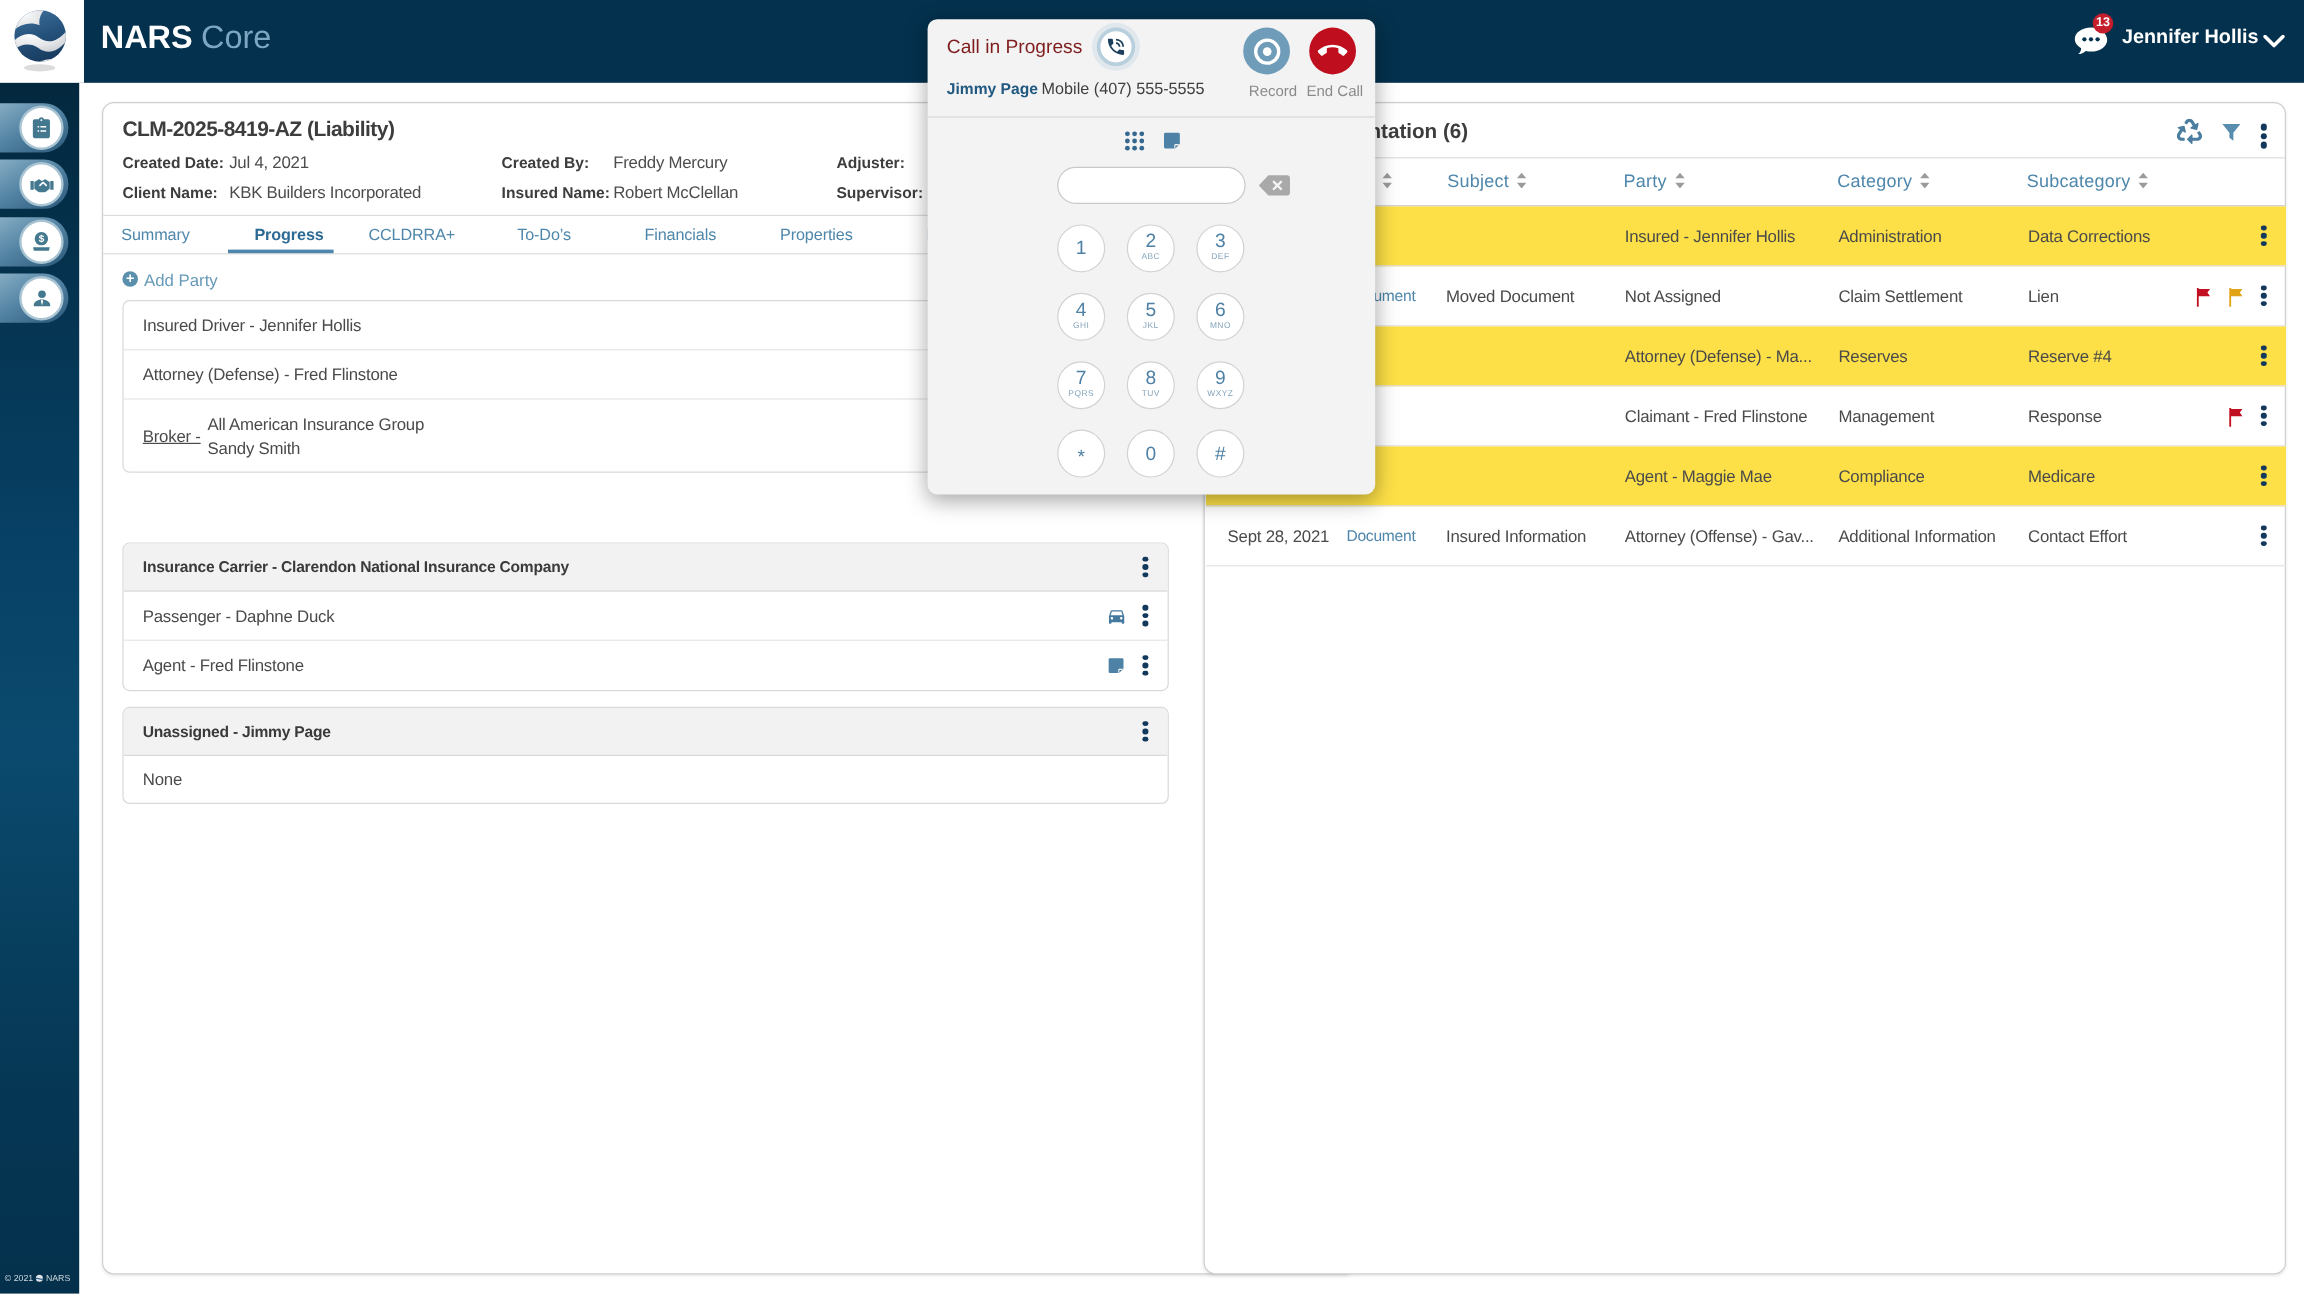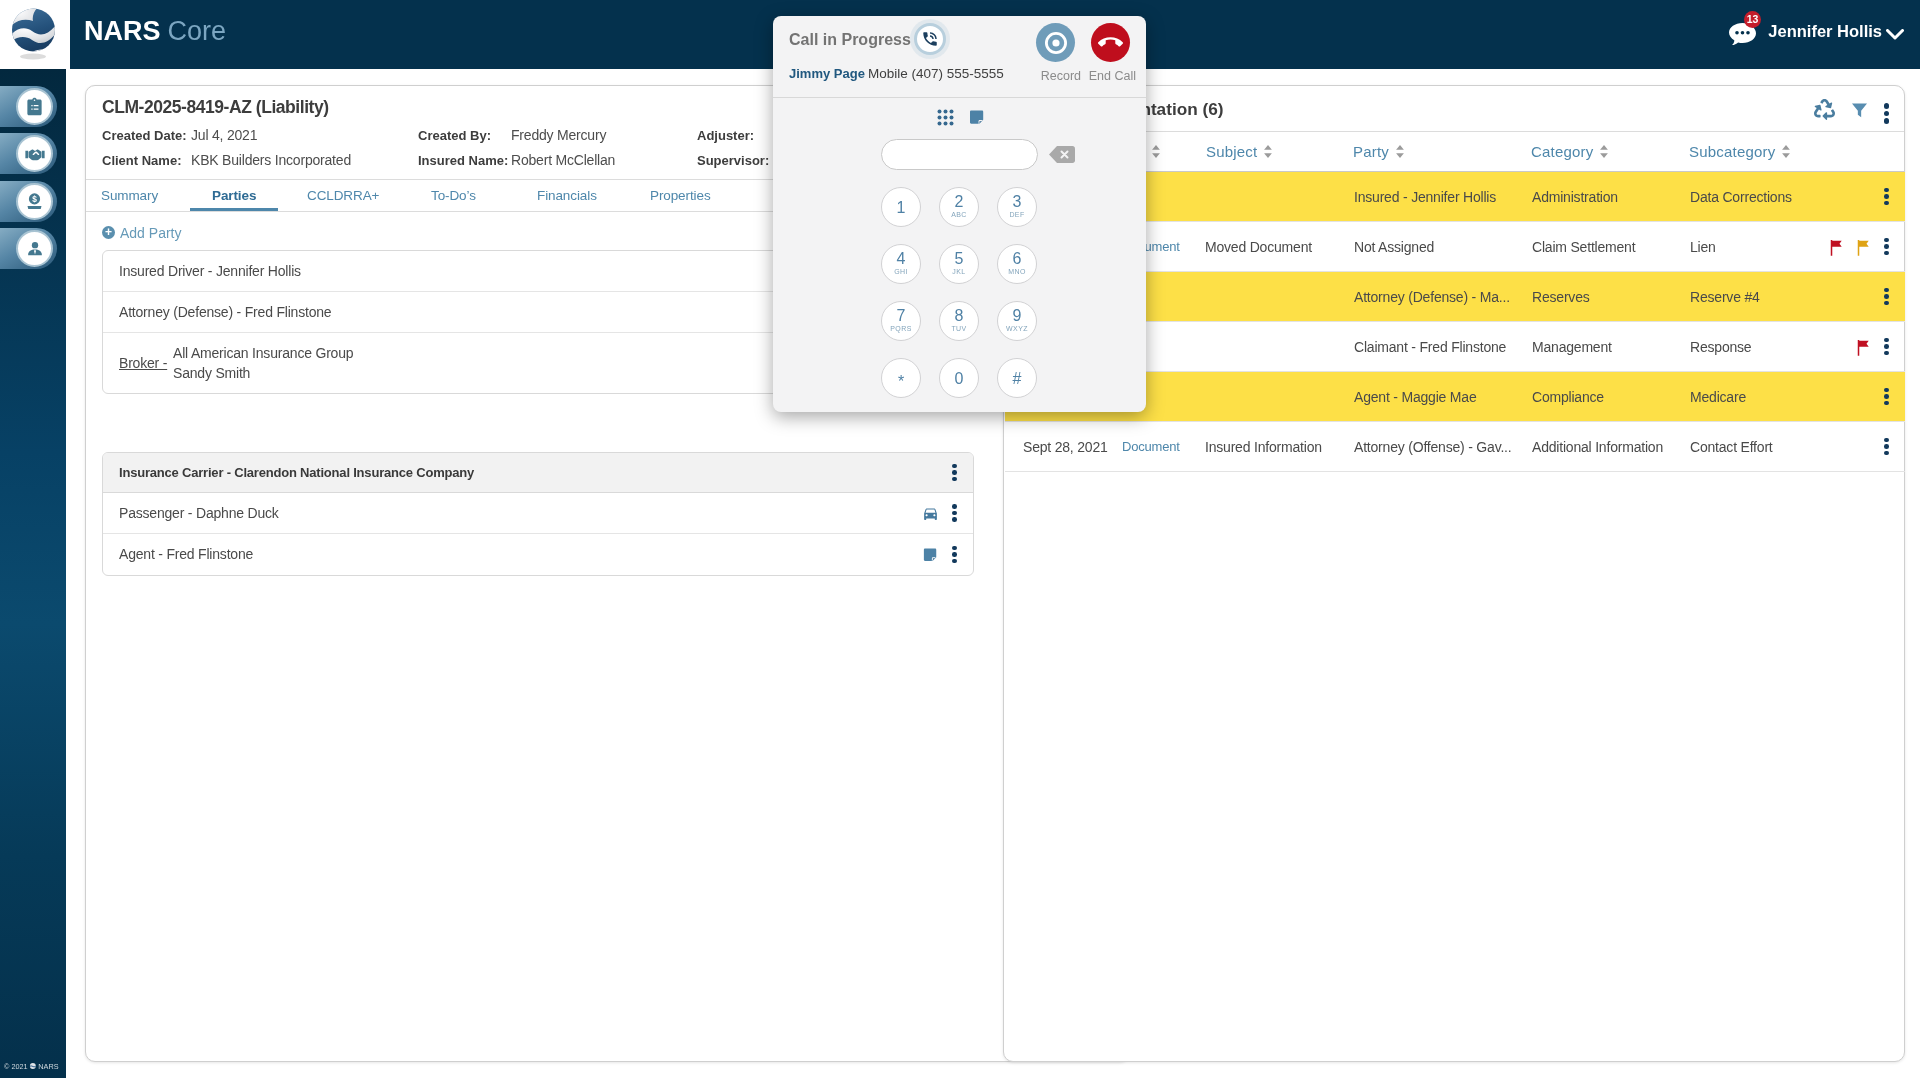--- a/index.html
+++ b/index.html
@@ -58,21 +58,21 @@
   .trow { position:absolute; left:1px; width:900px; height:50px; border-bottom:1px solid #e3e3e3; }
   .trow.odd { background:#fde047; }
   .tcell { position:absolute; top:0; height:50px; line-height:50px; font-size:14px; letter-spacing:-0.2px; color:#4a4a4a; white-space:nowrap; }
   .tcell.link { color:#4e87ab; font-size:13px; }
   .sort { display:inline-block; width:10px; height:13px; margin-left:6px; vertical-align:-1px; }
   .flag { position:absolute; top:17px; }
 
   
   #modal { position:absolute; left:773px; top:16px; width:373px; height:396px; background:#f3f3f4;
     border-radius:8px; box-shadow:0 5px 18px rgba(0,0,0,0.35); z-index:10; }
-  #mtitle { position:absolute; left:16px; top:15px; font-size:16px; font-weight:bold; color:#737373; }
+  #mtitle { position:absolute; left:16px; top:15px; font-size:16px; font-weight:normal; color:#7f1d1d; }
   #phonecirc { position:absolute; left:141px; top:7px; width:32px; height:32px; background:#fff; border:3px solid #b8cfdd;
     border-radius:50%; box-shadow:0 0 0 4px rgba(184,207,221,0.30); display:flex; align-items:center; justify-content:center; }
   .circbtn { position:absolute; width:39px; height:39px; border-radius:50%; display:flex; align-items:center; justify-content:center; }
   .btnlabel { position:absolute; top:53px; font-size:12.5px; color:#8b8b8b; text-align:right; }
   #mname { position:absolute; left:16px; top:50px; font-size:13px; font-weight:bold; color:#21587f; }
   #mnumber { position:absolute; left:95px; top:50px; font-size:13.5px; color:#3f3f3f; }
   #mdivider { position:absolute; left:0; top:81px; width:100%; height:1px; background:#d8d8d8; }
 
   #dialinput { position:absolute; left:108px; top:123px; width:157px; height:31px; background:#fff;
     border:1px solid #c9c9c9; border-radius:16px; }
@@ -177,21 +177,21 @@
   <div class="mlabel" style="left:611px; top:42px;">Adjuster:</div>
   <div class="mvalue" style="left:700px; top:41px;">Sam Smith</div>
   <div class="mlabel" style="left:16px; top:67px;">Client Name:</div>
   <div class="mvalue" style="left:105px; top:66px;">KBK Builders Incorporated</div>
   <div class="mlabel" style="left:332px; top:67px;">Insured Name:</div>
   <div class="mvalue" style="left:425px; top:66px;">Robert McClellan</div>
   <div class="mlabel" style="left:611px; top:67px;">Supervisor:</div>
   <div class="mvalue" style="left:700px; top:66px;">Maggie Mae</div>
   <div class="hline" style="top:93px;"></div>
   <div class="tab" style="left:15px;">Summary</div>
-  <div class="tab active" style="left:126px;">Parties</div>
+  <div class="tab active" style="left:126px;">Progress</div>
   <div class="tab" style="left:221px;">CCLDRRA+</div>
   <div class="tab" style="left:345px;">To-Do’s</div>
   <div class="tab" style="left:451px;">Financials</div>
   <div class="tab" style="left:564px;">Properties</div>
   <div class="tab" style="left:686px;">Notes</div>
   <div class="hline" style="top:125px;"></div>
   <div id="tabunderline"></div>
   <div id="addparty"><span class="pluscirc">+</span><span style="margin-left:18px;">Add Party</span></div>
 
   <div class="group" style="top:164px;">
@@ -239,20 +239,28 @@
             <path fill="#35688f" d="M14.4 15.1h2.7l-2.7 2.5z"></path>
           </svg></span>
       <span class="kebab">
           <i></i>
           <i></i>
           <i></i>
         </span>
     </div>
   </div>
 
+  <div class="group" style="top:503px;">
+    <div class="ghead">Unassigned - Jimmy Page<span class="kebab">
+          <i></i>
+          <i></i>
+          <i></i>
+        </span></div>
+    <div class="grow" style="height:39px; line-height:39px;">None</div>
+  </div>
 </div>
 
 <div class="card" id="rightcard">
   <div class="rtitle">Claim Documentation (6)</div>
   <div style="position:absolute; right:69px; top:13px;">
     <svg width="21" height="21" viewBox="0 0 512 512">
         <path fill="#4a7d9f" d="M184.561 261.903c3.232 13.997-12.123 24.635-24.068 17.168l-40.736-25.455-50.867 81.402C55.606 356.273 70.96 384 96.012 384H148c6.627 0 12 5.373 12 12v40c0 6.627-5.373 12-12 12H96.115c-75.334 0-121.302-83.048-81.408-146.88l50.822-81.388-40.725-25.448c-12.081-7.547-8.966-25.961 4.879-29.158l110.237-25.45c8.611-1.988 17.201 3.381 19.189 11.99l25.452 110.237zm98.561-182.915l41.289 66.076-40.74 25.457c-12.051 7.528-9 25.953 4.879 29.158l110.237 25.45c8.672 1.999 17.215-3.438 19.189-11.99l25.452-110.237c3.197-13.844-11.99-24.719-24.068-17.168l-40.687 25.424-41.263-66.082c-37.521-60.033-125.209-60.171-162.816-.008l-17.963 28.766c-3.51 5.62-1.8 13.021 3.82 16.533l33.919 21.195c5.62 3.512 13.024 1.803 16.536-3.817l17.961-28.743c12.712-20.341 41.973-19.676 54.255-.014zM497.288 301.12l-27.515-44.065c-3.511-5.623-10.916-7.334-16.538-3.821l-33.861 21.159c-5.62 3.512-7.33 10.915-3.818 16.536l27.564 44.112c13.257 21.211-2.057 48.96-27.136 48.96H320V336.02c0-14.213-17.242-21.383-27.313-11.313l-80 79.981c-6.249 6.248-6.249 16.379 0 22.627l80 79.989C302.689 517.308 320 510.3 320 495.989V448h95.88c75.274 0 121.335-82.997 81.408-146.88z"></path>
       </svg>
   </div>
   <div style="position:absolute; right:35px; top:15px;"><svg width="19" height="19" viewBox="0 0 24 24">

